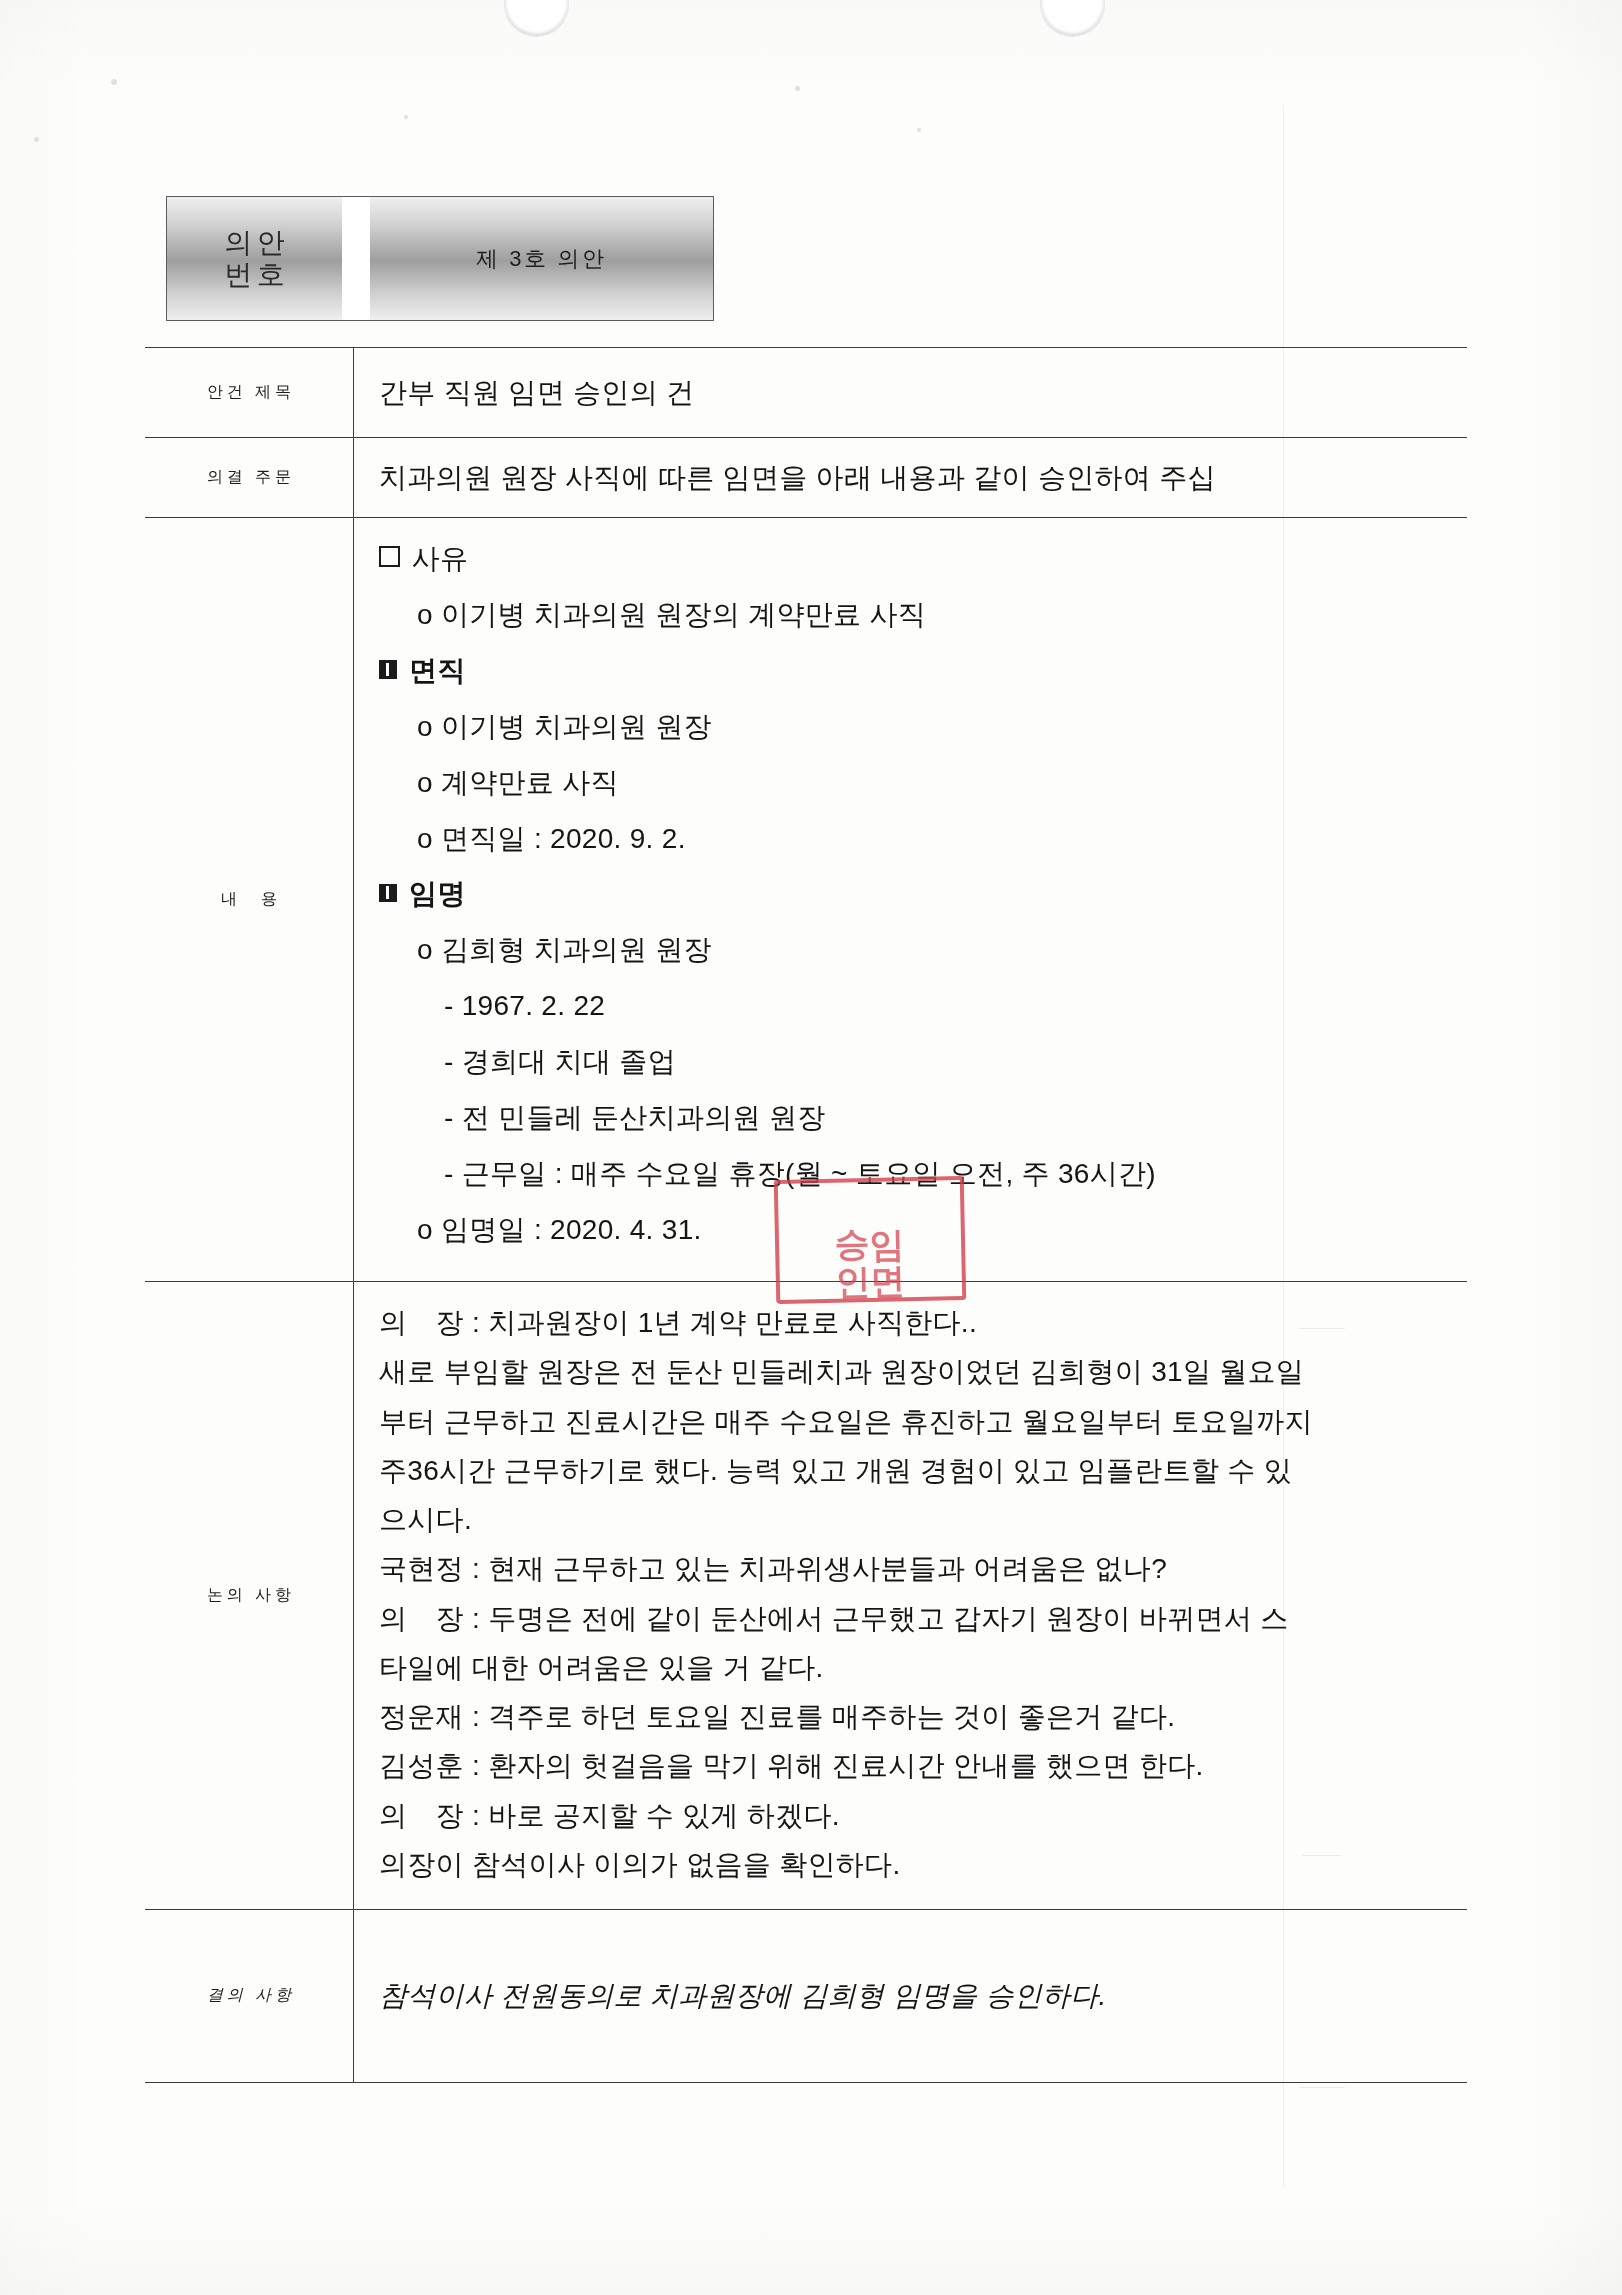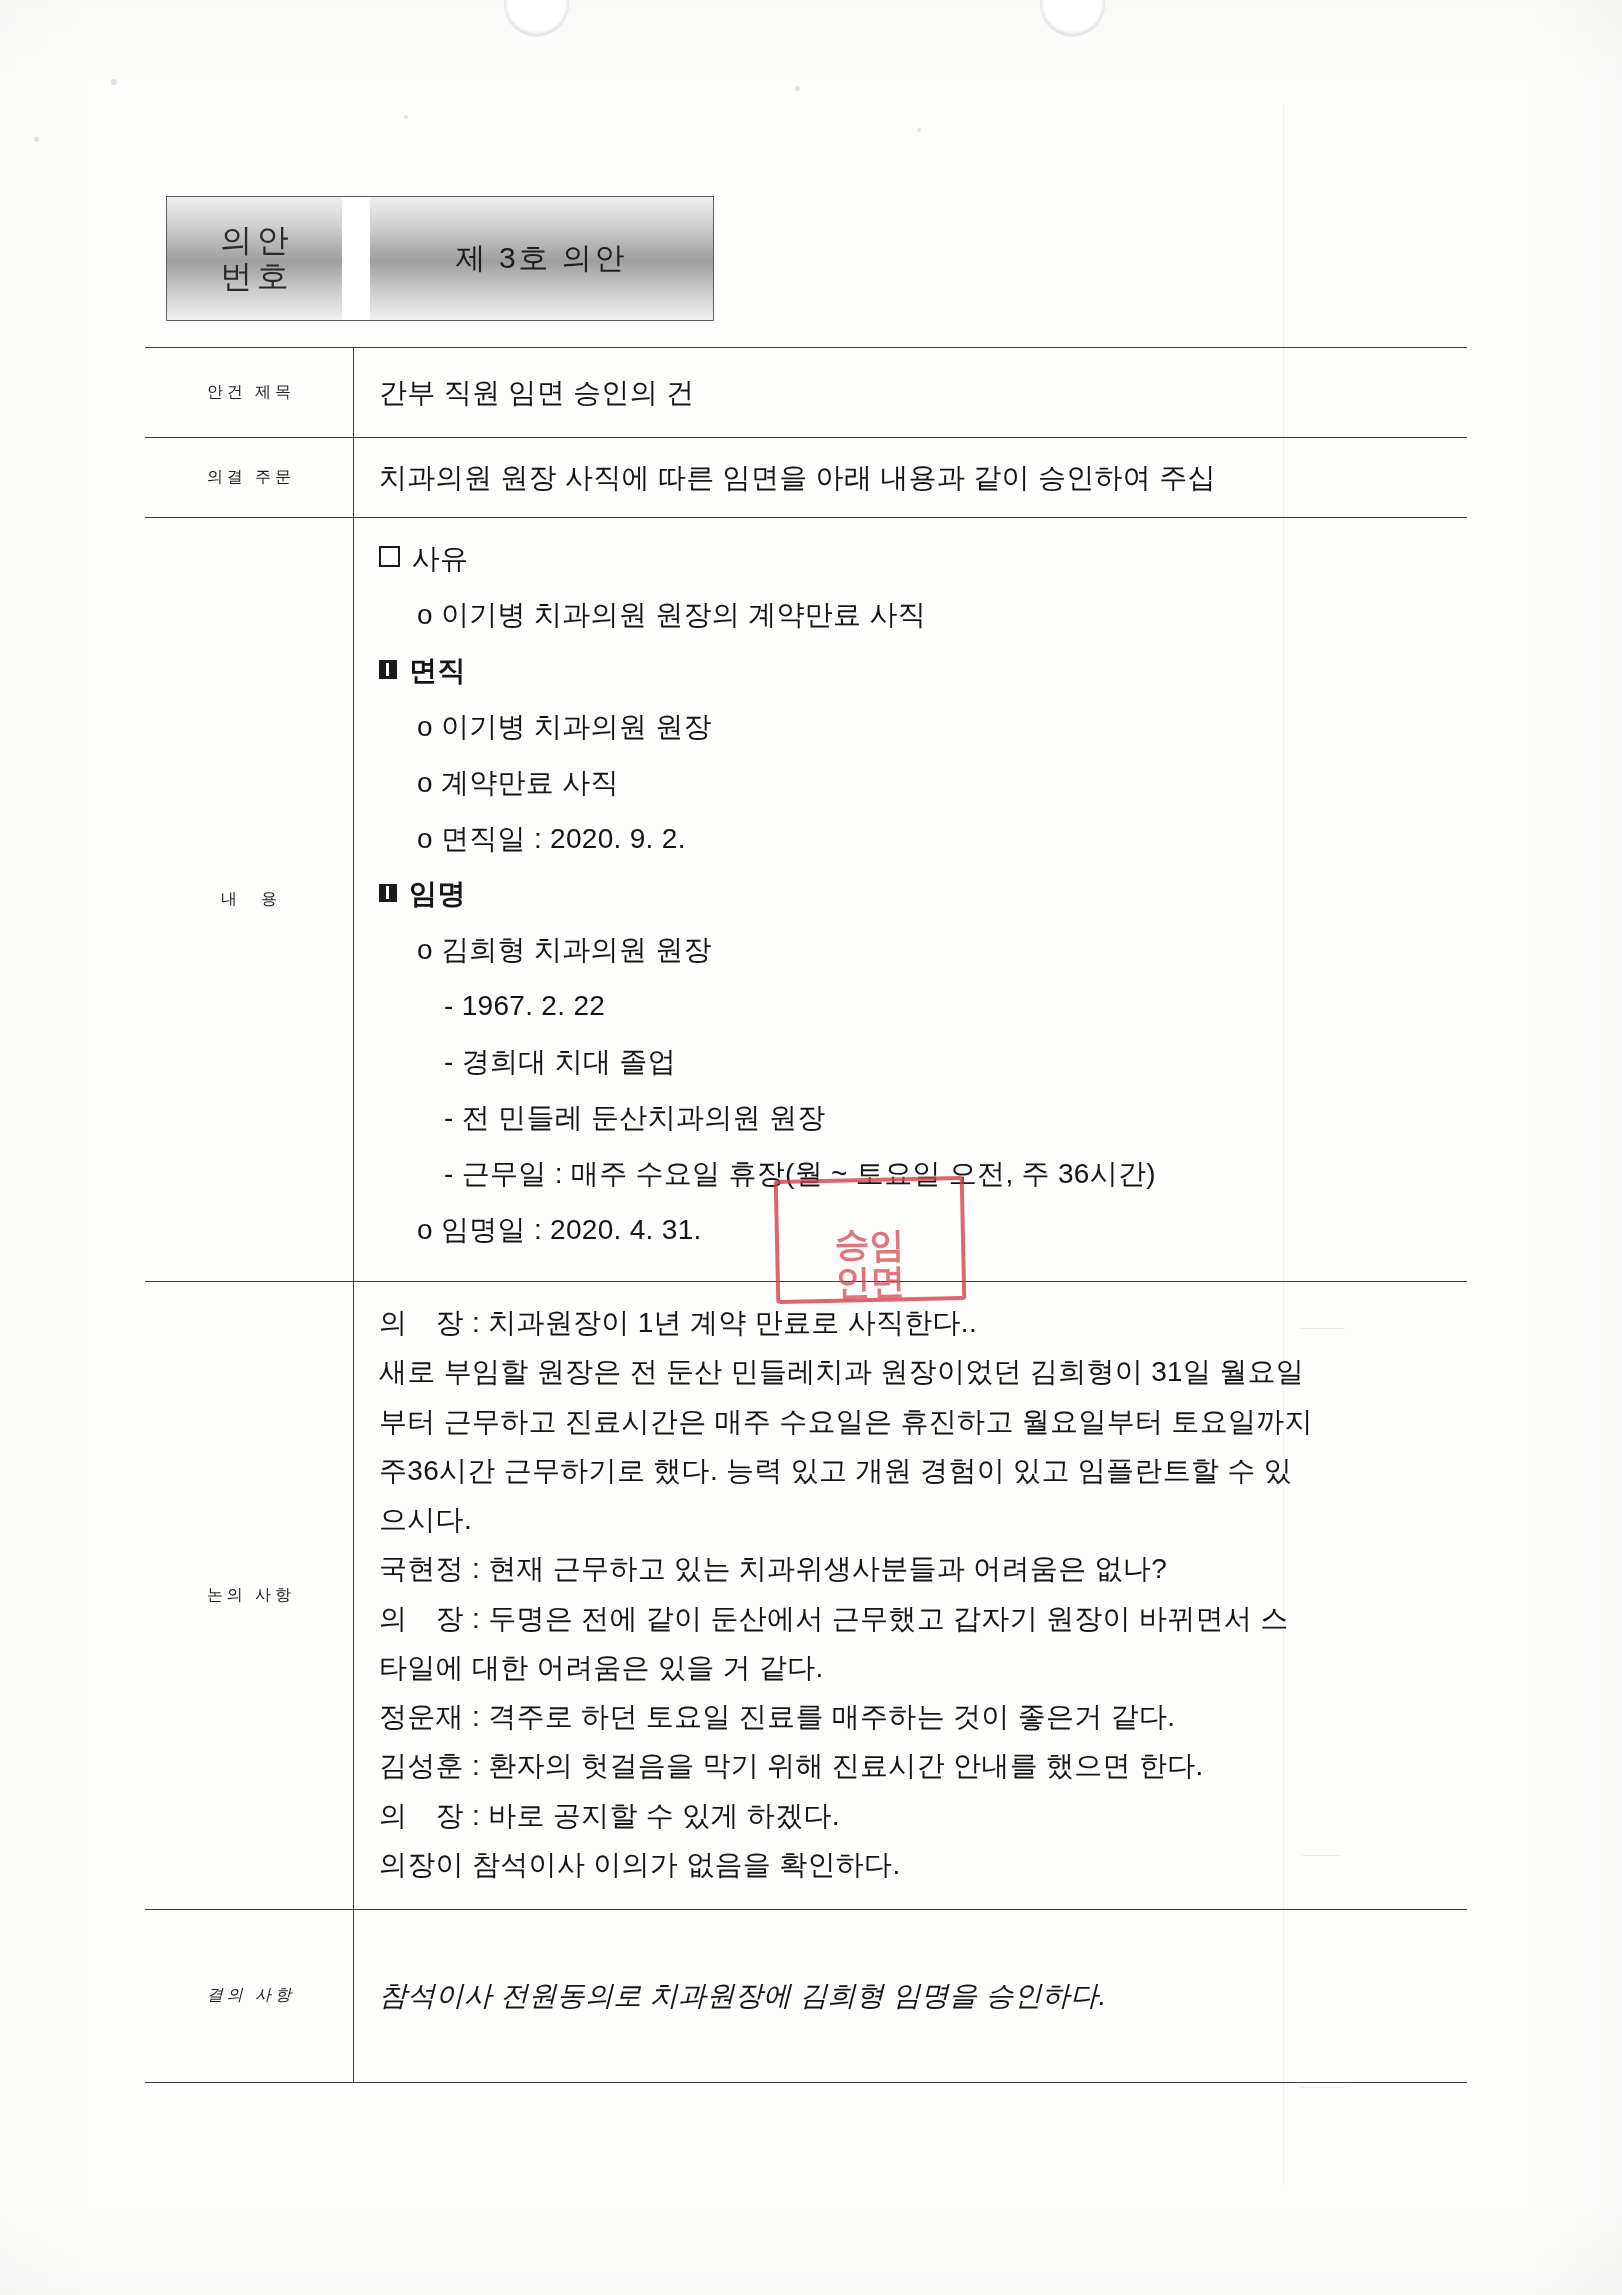--- a/index.html
+++ b/index.html
@@ -61,35 +61,35 @@
   }
   .badge-left {
     width: 175px;
     display: flex;
     flex-direction: column;
     justify-content: center;
     align-items: center;
     line-height: 1.12;
   }
   .badge-left span {
-    font-size: 32px;
+    font-size: 28px;
     letter-spacing: 4.6px;
     color: #2a2a2a;
     text-indent: 4.6px;
   }
   .badge-sep {
     width: 27.5px;
     background: #ffffff;
   }
   .badge-right {
     flex: 1;
     display: flex;
     align-items: center;
     justify-content: center;
-    font-size: 30px;
+    font-size: 22px;
     letter-spacing: 2.6px;
     color: #1e1e1e;
   }
 
   
   .doc-table {
     position: absolute;
     left: 145px;
     top: 347px;
     width: 1322px;

